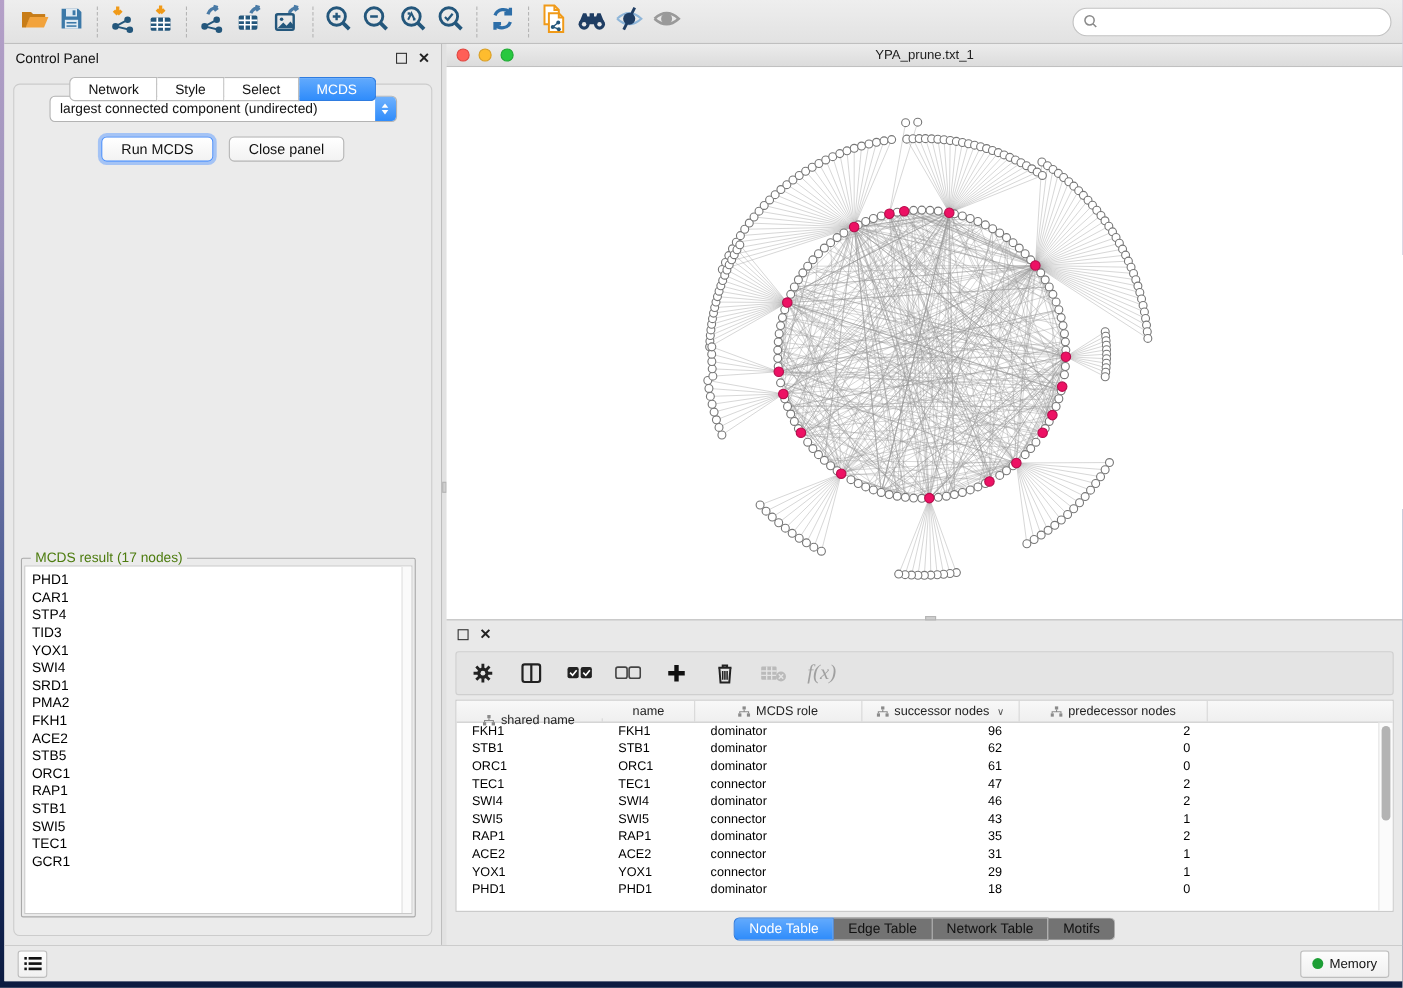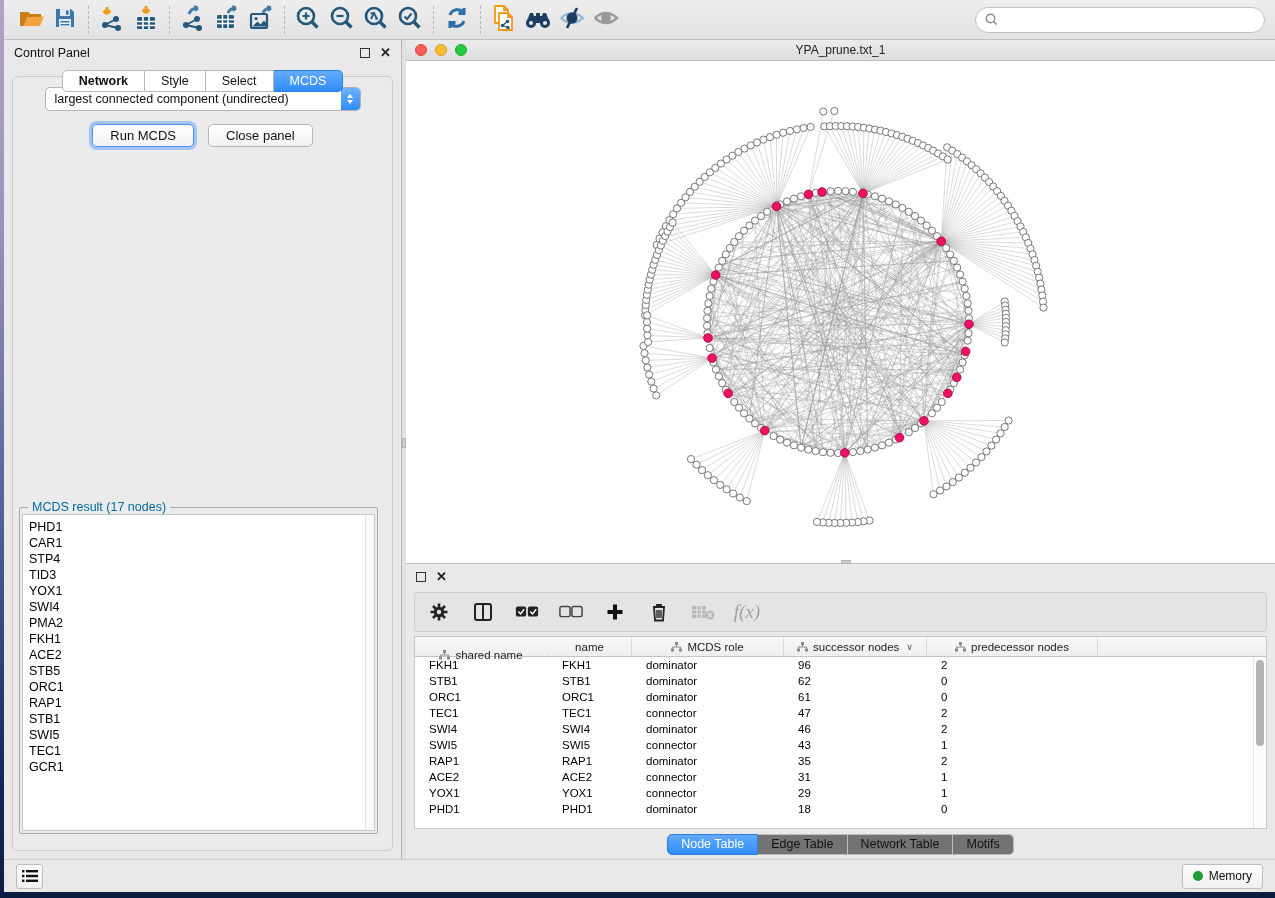--- a/index.html
+++ b/index.html
@@ -27,38 +27,38 @@
 
   .panel-titlebar { height:26px; display:flex; align-items:center; padding:0 10px; font-size:12.5px; color:#111; }
   .panel-titlebar .title { flex:1; }
   .win-ctl { display:flex; gap:10px; align-items:center; }
   .float-icon { width:10px; height:10px; border:1.5px solid #333; display:inline-block; }
   .close-icon { font-size:13px; font-weight:bold; color:#222; line-height:10px; }
 
   
   .cp-tabs { display:flex; justify-content:center; margin-top:4px; position:relative; z-index:2; }
   .cp-tab { height:22px; padding:0 16px; background:#fff; border:1px solid #b9b9b9; border-left:none; font-size:12.5px; display:flex; align-items:center; color:#111; cursor:pointer; }
-  .cp-tab:first-child { border-left:1px solid #b9b9b9; border-radius:5px 0 0 5px;font-weight:bold; }
+  .cp-tab:first-child { border-left:1px solid #b9b9b9; border-radius:5px 0 0 5px; }
   .cp-tab:last-child { border-radius:0 5px 5px 0; }
   .cp-tab.active { background:linear-gradient(#62aafd,#2f8cfb); border-color:#2f7ce0; color:#fff; }
 
   .cp-content { position:absolute; left:8px; right:8px; top:36px; bottom:8px; background:#ebebeb; border:1px solid #cccccc; border-radius:6px; }
   .opt-label { text-align:center; margin-top:24px; font-size:13px; color:#111; }
   .opt-select { margin:10px auto 0; width:316px; height:24px; background:#fff; border:1px solid #b3b3b3; border-radius:5px; display:flex; align-items:center; cursor:pointer; position:relative; }
   .opt-select .val { flex:1; font-size:12.5px; padding-left:9px; color:#111; white-space:nowrap; }
   .opt-select .stepper { width:19px; height:22px; margin:0; border-radius:0 4px 4px 0; background:linear-gradient(#6fb1fd,#2f8cfb); display:flex; flex-direction:column; align-items:center; justify-content:center; gap:2px; }
   .chev { width:0; height:0; border-left:3.5px solid transparent; border-right:3.5px solid transparent; }
   .chev.up { border-bottom:4px solid #fff; }
   .chev.down { border-top:4px solid #fff; }
   .btn-row { display:flex; justify-content:center; gap:14px; margin-top:13px; }
   .mac-btn { height:23px; padding:0 17px; background:linear-gradient(#ffffff,#f2f2f2); border:1px solid #b6b6b6; border-radius:5px; font-size:13px; color:#111; display:flex; align-items:center; cursor:pointer; }
   .mac-btn.focused { border-color:#4a90fe; box-shadow:0 0 0 3px rgba(93,156,255,.5); }
 
   .mcds-group { position:absolute; left:6px; right:14px; top:430px; bottom:16px; border:1px solid #a9a9a9; border-radius:2px; }
-  .mcds-legend { position:absolute; top:-8px; left:8px; background:#ebebeb; padding:0 4px; font-size:12.5px; color:#0369a1; }
+  .mcds-legend { position:absolute; top:-8px; left:8px; background:#ebebeb; padding:0 4px; font-size:12.5px; color:#4d7c0f; }
   .mcds-list { position:absolute; inset:6px 2px 2px 2px; background:#fff; border:1px solid #c9c9c9; overflow:hidden; }
   .mcds-list .items { padding:4px 0 0 6px; font-size:12.5px; line-height:16px; color:#000; }
   .mcds-scroll { position:absolute; top:0; right:0; width:9px; bottom:0; background:#fafafa; border-left:1px solid #e0e0e0; }
 
   
   .net-titlebar { height:21px; background:linear-gradient(#ececec,#dcdcdc); border-bottom:1px solid #c0c0c0; display:flex; align-items:center; position:relative; flex:0 0 auto; }
   .lights { display:flex; gap:8px; margin-left:9px; }
   .light { width:12px; height:12px; border-radius:50%; }
   .light.red { background:#ff5f57; border:1px solid #e0443e; }
   .light.yellow { background:#febc2e; border:1px solid #d89e24; }
@@ -75,21 +75,21 @@
   .tp-icon.disabled { opacity:.38; cursor:default; }
   .fx { font-family:"Liberation Serif", serif; font-style:italic; font-size:19px; color:#333; }
 
   .tp-table { margin:4px 8px 0 8px; flex:1; background:#fff; border:1px solid #c6c6c6; position:relative; overflow:hidden; display:flex; flex-direction:column; }
   .thead { display:flex; height:20px; background:linear-gradient(#f8f8f8,#efefef); border-bottom:1px solid #c4c4c4; flex:0 0 auto; }
   .th { display:flex; align-items:center; justify-content:center; gap:5px; font-size:11.5px; color:#222; border-right:1px solid #d8d8d8; position:relative; }
   .th .sort { font-size:9px; color:#555; margin-left:2px; }
   .tbody { flex:1; position:relative; font-size:11.5px; color:#000; }
   .tr { display:flex; height:16px; align-items:center; }
   .td { padding:0 14px; white-space:nowrap; overflow:hidden; }
-  .td.num { text-align:left; padding-right:16px; }
+  .td.num { text-align:right; padding-right:16px; }
   .tbl-scroll { position:absolute; top:0; right:0; bottom:0; width:13px; background:#fbfbfb; border-left:1px solid #e4e4e4; }
   .tbl-thumb { position:absolute; left:2px; right:2px; top:3px; height:86px; background:#b3b3b3; border-radius:5px; }
 
   .tp-tabs { height:30px; display:flex; justify-content:center; align-items:center; flex:0 0 auto; }
   .tp-tab { height:21px; padding:0 13px; background:#737373; border:1px solid #bdbdbd; border-left:none; font-size:12.5px; display:flex; align-items:center; color:#111; cursor:pointer; }
   .tp-tab:first-child { border-left:1px solid #bdbdbd; border-radius:5px 0 0 5px; }
   .tp-tab:last-child { border-radius:0 5px 5px 0; }
   .tp-tab.active { background:linear-gradient(#62aafd,#2f8cfb); border-color:#2f7ce0; color:#fff; }
 
   
@@ -315,20 +315,21 @@
         <div class="mcds-group">
           <div class="mcds-legend">MCDS result (17 nodes)</div>
           <div class="mcds-list">
             <div class="items" id="mcds-items">
                 <div>PHD1</div>
                 <div>CAR1</div>
                 <div>STP4</div>
                 <div>TID3</div>
                 <div>YOX1</div>
                 <div>SWI4</div>
+                <div>SRD1</div>
                 <div>PMA2</div>
                 <div>FKH1</div>
                 <div>ACE2</div>
                 <div>STB5</div>
                 <div>ORC1</div>
                 <div>RAP1</div>
                 <div>STB1</div>
                 <div>SWI5</div>
                 <div>TEC1</div>
                 <div>GCR1</div>

